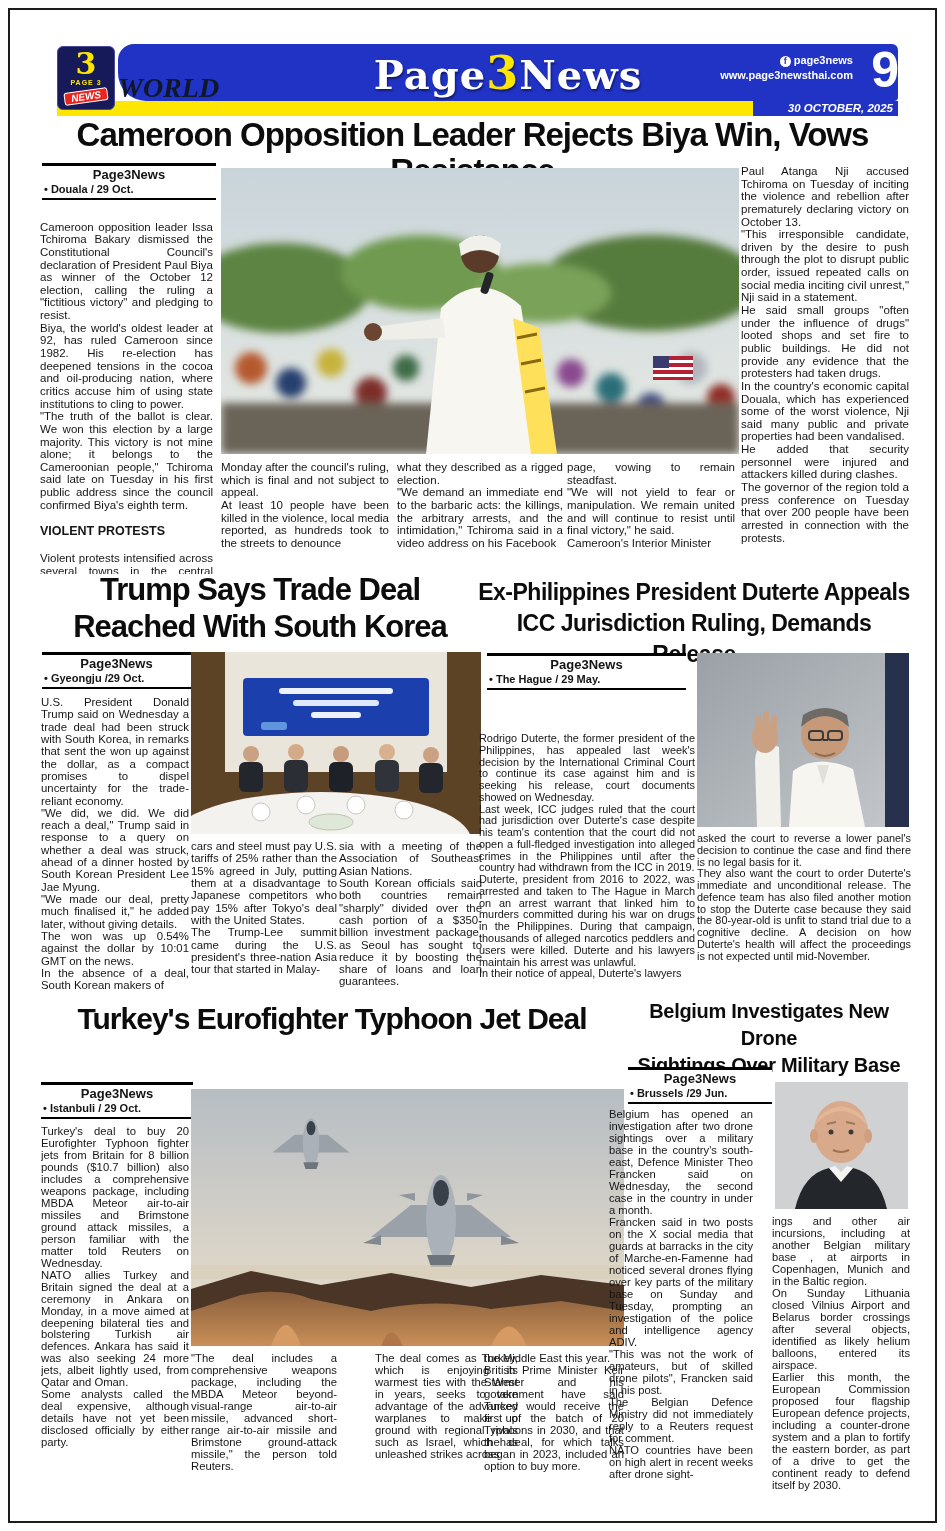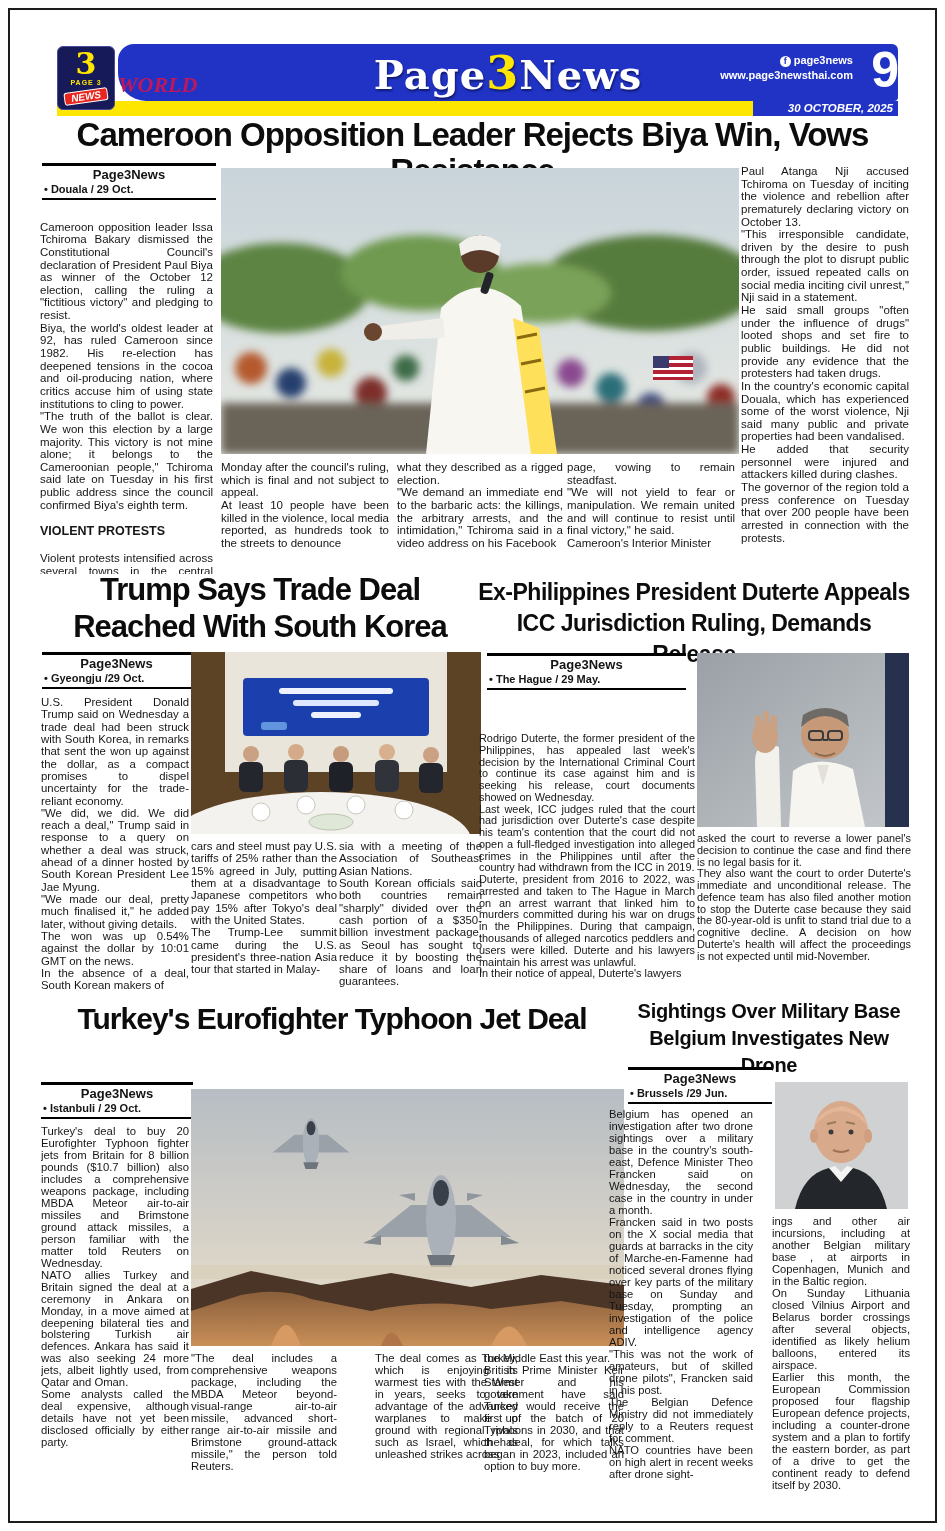--- a/index.html
+++ b/index.html
@@ -6,21 +6,21 @@
   body{width:945px;height:1531px;position:relative;font-family:"Liberation Sans",sans-serif;color:#141414;overflow:hidden;}
   .abs{position:absolute;}
   .page-border{position:absolute;left:8px;top:8px;width:925px;height:1511px;border:2px solid #1c1c1c;}
 
   
   .banner{left:118px;top:44px;width:780px;height:57px;background:#2133c4;border-radius:16px 6px 4px 28px;}
   .logo-box{left:57px;top:46px;width:56px;height:62px;background:#171a58;border:1px solid #4a4a9a;border-radius:6px;text-align:center;z-index:3;}
   .logo-3{font-family:"DejaVu Serif",serif;font-weight:bold;font-size:30px;color:#ffe600;line-height:30px;display:block;margin-top:2px;}
   .logo-page{font-size:7px;font-weight:bold;color:#ffe600;letter-spacing:1px;display:block;}
   .logo-news{display:inline-block;background:#e8251f;color:#fff;font-weight:bold;font-style:italic;font-size:10px;padding:0 6px;transform:rotate(-8deg);border-radius:2px;margin-top:2px;box-shadow:0 0 0 1px #fff;}
-  .world{left:118px;top:72px;font-family:"Liberation Serif",serif;font-weight:bold;font-style:italic;font-size:22px;color:#be185d;z-index:2;}
+  .world{left:118px;top:72px;font-family:"Liberation Serif",serif;font-weight:bold;font-style:italic;font-size:28px;color:#0f172a;z-index:2;}
   .masthead{left:118px;top:46px;width:780px;text-align:center;font-family:"DejaVu Serif",serif;font-weight:bold;font-size:40px;color:#ffffff;text-shadow:1px 2px 2px #101a70;letter-spacing:1px;}
   .masthead .num3{color:#ffe600;font-size:46px;}
   .hdr-right{right:92px;top:53px;text-align:right;color:#ffffff;font-weight:bold;font-size:11px;line-height:15px;}
   .fb-dot{display:inline-block;width:11px;height:11px;border-radius:50%;background:#ffffff;color:#2133c4;font-size:9px;line-height:11px;text-align:center;font-weight:bold;margin-right:3px;}
   .big-nine{right:46px;top:42px;font-size:50px;font-weight:bold;color:#ffffff;line-height:56px;}
   .ystrip{left:57px;top:101px;width:841px;height:15px;background:#ffe600;}
   .date-box{left:753px;top:101px;width:145px;height:15px;background:#2133c4;color:#ffffff;font-weight:bold;font-style:italic;font-size:11.5px;line-height:15px;text-align:right;padding-right:5px;box-sizing:border-box;}
 
   
   .headline{font-weight:bold;color:#0c0c0c;text-align:center;letter-spacing:-1px;}
@@ -316,22 +316,22 @@
   </div>
 
   <div class="abs bt a-tur" style="left:191px;top:1353px;width:146px;height:164px;">"The deal includes a comprehensive weapons package, including the MBDA Meteor beyond-visual-range air-to-air missile, advanced short-range air-to-air missile and Brimstone ground-attack missile," the person told Reuters.</div>
   <div class="abs bt a-tur" style="left:339px;top:1353px;width:143px;height:164px;margin-left:36px;">The deal comes as Turkey, which is enjoying its warmest ties with the West in years, seeks to take advantage of the advanced warplanes to make up ground with regional rivals such as Israel, which has unleashed strikes across</div>
   <div class="abs bt a-tur" style="left:484px;top:1353px;width:140px;height:164px;">the Middle East this year.
 British Prime Minister Keir Starmer and his government have said Turkey would receive the first of the batch of 20 Typhoons in 2030, and that the deal, for which talks began in 2023, included an option to buy more.</div>
 </section>
 
 <section>
   <h2 class="abs headline hl-bel" style="margin:0;">
+    <div>Belgium Investigates New Drone</div>
     <div>Sightings Over Military Base</div>
-    <div>Belgium Investigates New Drone</div>
   </h2>
 
   <div class="abs byline" style="left:628px;top:1067px;width:140px;">
     <div class="by-src">Page3News</div>
     <div class="by-place">• Brussels  /29 Jun.</div>
   </div>
 
   <div class="abs photo" style="left:775px;top:1082px;width:133px;height:127px;">
     <svg width="133" height="127" viewBox="0 0 133 127">
       <rect width="133" height="127" fill="#d8d9da"></rect>

